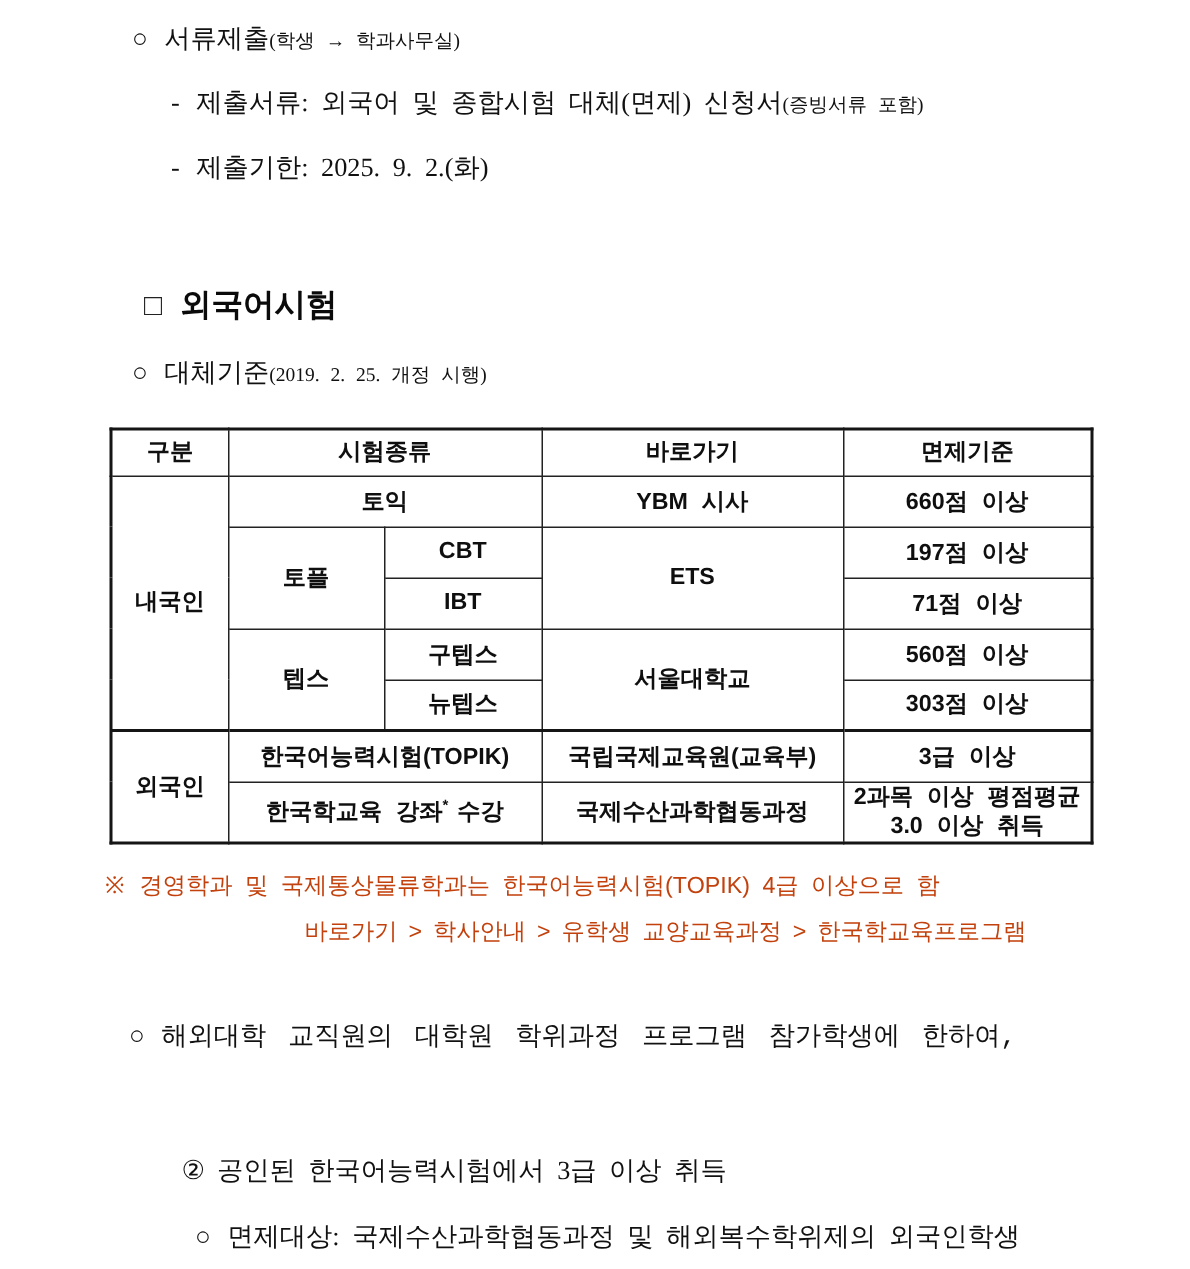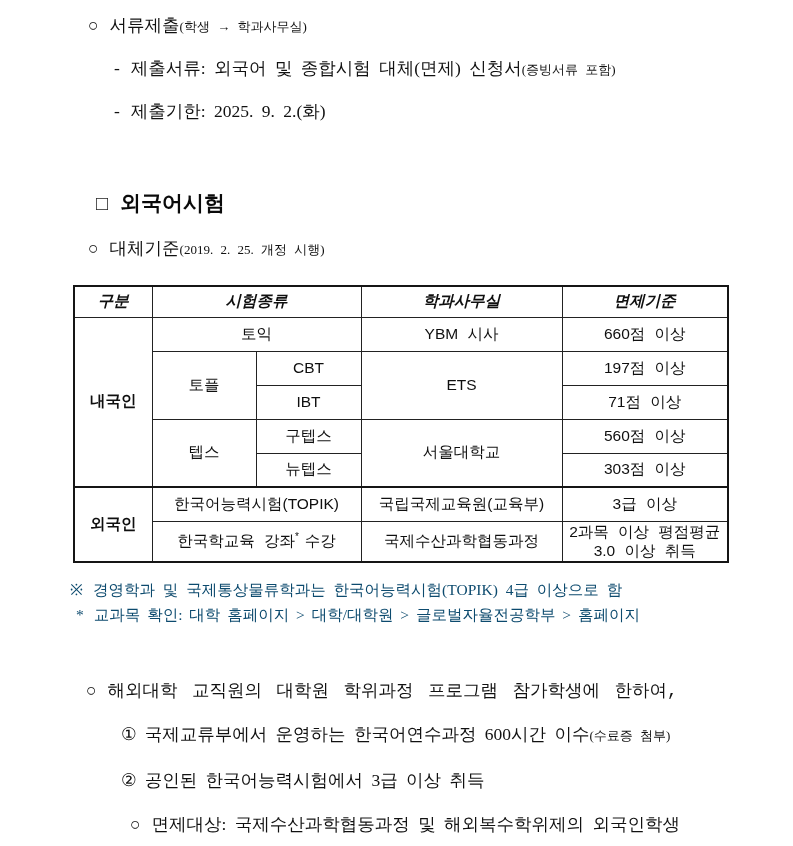--- a/index.html
+++ b/index.html
@@ -42,33 +42,33 @@
     font-size:15.5px; color:#0f0f0f; text-align:center;
     border:2.5px solid #151515;
   }
   table.exam th, table.exam td {
     border:1.4px solid #222222;
     word-spacing:5px;
     vertical-align:middle;
     padding:0 2px;
   }
   table.exam th { font-weight:bold; }
-  table.exam td { font-weight:normal;margin-left:46px; }
-  tr.h-header   { height:31px;font-style:italic; }
+  table.exam td { font-weight:bold;margin-left:46px; }
+  tr.h-header   { height:31px; }
   tr.h-row      { height:34px; }
   tr.h-last     { height:34px; }
   tr.group-start th, tr.group-start td { border-top:2.4px solid #151515; }
   td.multiline { white-space:pre-line; line-height:1.28; word-spacing:4px; }
   sup.star { font-size:10px; vertical-align:super; line-height:0; }
   .suffix-gap { margin-left:6px; }
   
   .note {
     position:absolute;
-    font-family:Liberation Serif, serif;
-    font-size:15.5px; color:#0c4a6e;
+    font-family:Liberation Sans, sans-serif;
+    font-size:15.5px; color:#c2410c;
     white-space:nowrap; word-spacing:4px;
   }
   .note .mark { margin-right:10px; }
   .note2-line2 { margin-left:127px; margin-top:6px; word-spacing:3px; }
   .note2-line1 { word-spacing:3px; }
 </style>
 </head>
 <body>
 
 <div class="page">
@@ -99,21 +99,21 @@
       <col style="width:78px">
         <col style="width:104px">
         <col style="width:105px">
         <col style="width:201px">
         <col style="width:166px">
     </colgroup>
     <tbody>
       <tr class="h-header">
         <th>구분</th>
         <th colspan="2">시험종류</th>
-        <th>학과사무실</th>
+        <th>바로가기</th>
         <th>면제기준</th>
       </tr>
       <tr class="h-row">
         <th rowspan="5">내국인</th>
         <td colspan="2">토익</td>
         <td>YBM 시사</td>
         <td>660점 이상</td>
       </tr>
       <tr class="h-row">
         <td rowspan="2">토플</td>
@@ -150,32 +150,27 @@
 3.0 이상 취득</td>
       </tr>
     </tbody>
   </table>
 
   <div class="note" style="top:578px; left:70px;">
     <span class="mark">※</span><span>경영학과 및 국제통상물류학과는 한국어능력시험(TOPIK) 4급 이상으로 함</span>
   </div>
 
   <div class="note" style="top:605px; left:76px;">
-    <div class="note2-line1">
-      <span class="mark">*</span><span>교과목 확인: 대학 홈페이지 &gt; 대학/대학원 &gt; 글로벌자율전공학부 &gt; 홈페이지</span>
-    </div>
+    <div class="note2-line2">바로가기 &gt; 학사안내 &gt; 유학생 교양교육과정 &gt; 한국학교육프로그램</div>
   </div>
 
   <div class="serif-line" style="top:678px; left:86px;font-family:Liberation Mono, monospace;">
     <span class="bullet">○</span><span>해외대학 교직원의 대학원 학위과정 프로그램 참가학생에 한하여,</span>
   </div>
 
-  <div class="serif-line" style="top:722px; left:121px;">
-    <span class="cnum">①</span><span>국제교류부에서 운영하는 한국어연수과정 600시간 이수</span><span class="paren">(수료증 첨부)</span>
-  </div>
 
   <div class="serif-line" style="top:768px; left:121px;">
     <span class="cnum">②</span><span>공인된 한국어능력시험에서 3급 이상 취득</span>
   </div>
 
   <div class="serif-line" style="top:812px; left:86px;margin-left:44px;">
     <span class="bullet">○</span><span>면제대상: 국제수산과학협동과정 및 해외복수학위제의 외국인학생</span>
   </div>
 
 </div>

